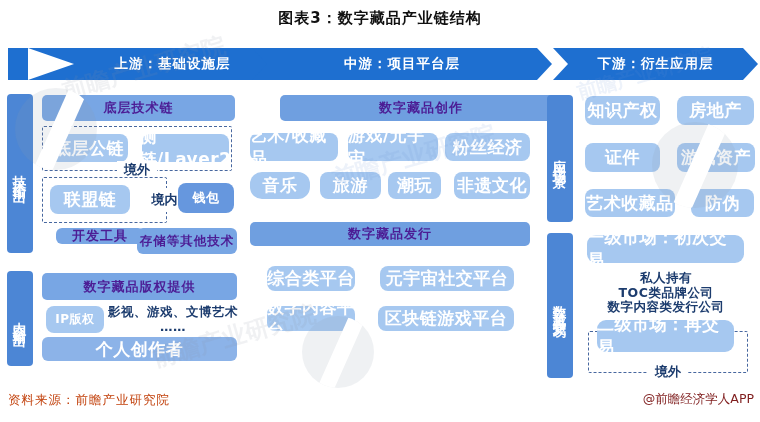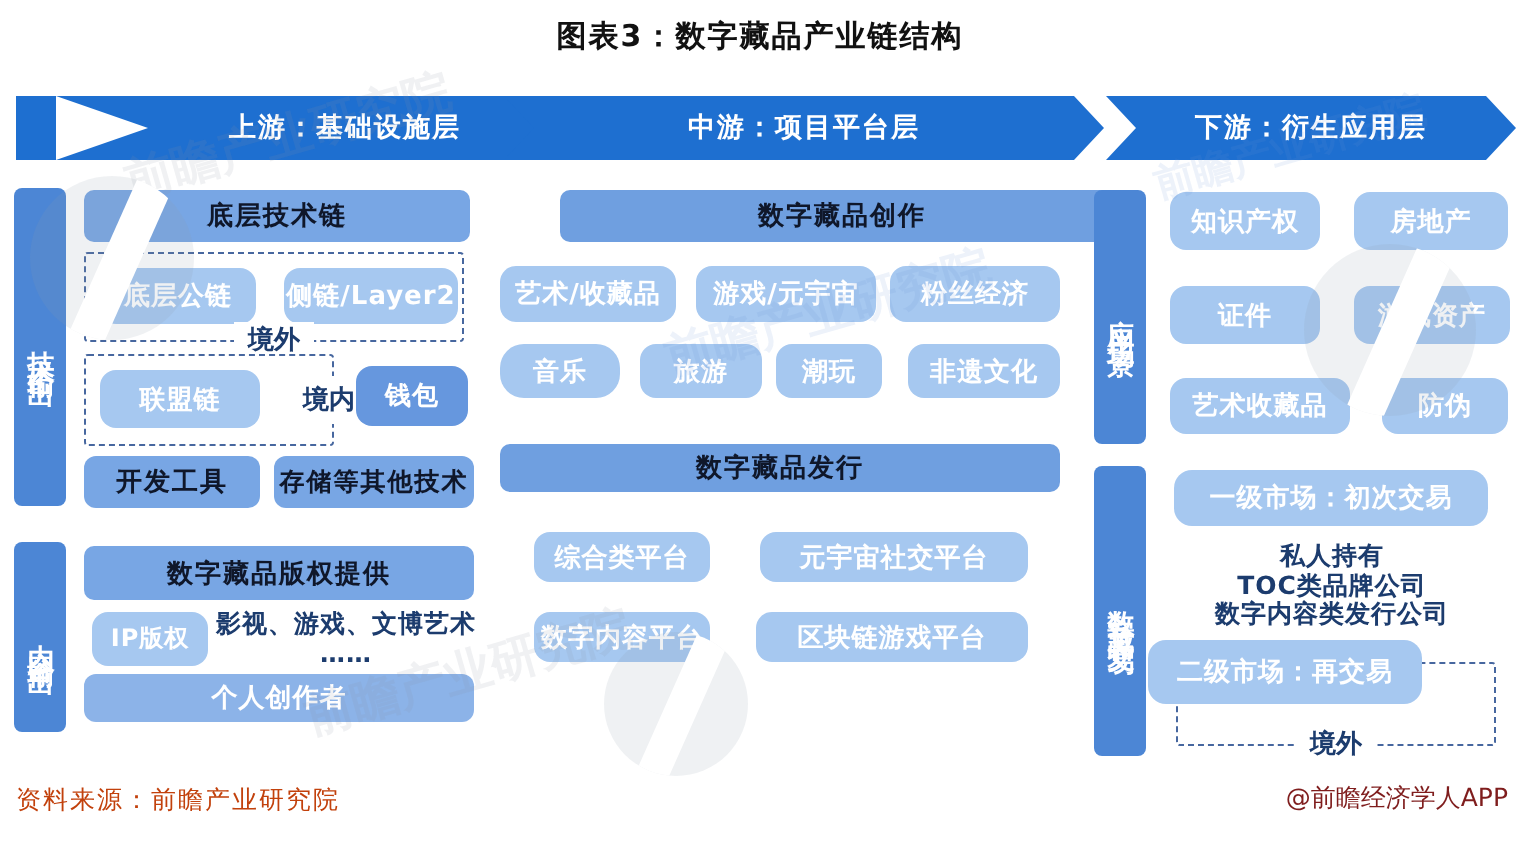--- a/index.html
+++ b/index.html
@@ -29,27 +29,27 @@
     display:flex;align-items:center;justify-content:center;
   }
   .vtext{
     writing-mode:vertical-lr;text-orientation:upright;
     color:#fff;font-weight:bold;font-size:13.5px;letter-spacing:5px;
   }
   
   .hdr{
     position:absolute;background:var(--header-blue);border-radius:5px;
     display:flex;align-items:center;justify-content:center;
-    color:#0f172a;font-size:13px;font-weight:bold;letter-spacing:1px;
+    color:#4c1d95;font-size:13px;font-weight:bold;letter-spacing:1px;
   }
   .hdr.mid{background:var(--header-blue-mid);}
   .lite{
     position:absolute;background:var(--light-blue);border-radius:8px;
     display:flex;align-items:center;justify-content:center;
-    color:#fff;font-size:13px;font-weight:bold;letter-spacing:0.5px;
+    color:#fff;font-size:17px;font-weight:bold;letter-spacing:0.5px;
   }
   .wallet{background:var(--wallet-blue);}
   .creator{background:var(--creator-blue);border-radius:6px;}
   
   .dash{position:absolute;border:1.5px dashed var(--dash-blue);border-radius:2px;}
   .straddle{
     position:absolute;background:#fff;padding:0 7px;
     color:var(--dark-text);font-size:13px;font-weight:bold;white-space:nowrap;
   }
   .straddle.bottom{bottom:-9px;left:50%;transform:translateX(-50%);}
@@ -120,21 +120,21 @@
     <div class="lite" style="left:7px;top:7px;width:80px;height:29px;">
       <span class="box-label">联盟链</span>
     </div>
     <span class="straddle right">境内</span>
   </div>
 
   <div class="lite wallet" style="left:178px;top:183px;width:56px;height:30px;font-size:13px;">
     <span class="box-label">钱包</span>
   </div>
 
-  <div class="hdr" style="left:42px;top:228px;width:88px;height:26px;border-radius:6px;">
+  <div class="hdr" style="left:56px;top:228px;width:88px;height:16px;border-radius:6px;">
     <span class="box-label">开发工具</span>
   </div>
   <div class="hdr" style="left:137px;top:228px;width:100px;height:26px;border-radius:6px;font-size:12.5px;">
     <span class="box-label">存储等其他技术</span>
   </div>
 
   <div class="vbar" style="left:7px;top:271px;width:26px;height:95px;">
     <span class="vtext" style="letter-spacing:4px;">内容输出</span>
   </div>
 
@@ -229,21 +229,21 @@
 
   <div class="darktext" style="left:580px;top:271px;width:172px;line-height:14.5px;">
     <span>私人持有</span>
     <span>TOC类品牌公司</span>
     <span>数字内容类发行公司</span>
   </div>
 
   <div class="dash" style="left:588px;top:331px;width:158px;height:40px;">
     <span class="straddle bottom">境外</span>
   </div>
-  <div class="lite" style="left:574px;top:320px;width:137px;height:32px;border-radius:9px;">
+  <div class="lite" style="left:597px;top:320px;width:137px;height:32px;border-radius:9px;">
     <span class="box-label">二级市场：再交易</span>
   </div>
 
   <div class="source">资料来源：前瞻产业研究院</div>
   <div class="credit">@前瞻经济学人APP</div>
 
   <div class="wm gray" style="left:60px;top:52px;">前瞻产业研究院</div>
   <div class="wm blue" style="left:330px;top:140px;">前瞻产业研究院</div>
   <div class="wm gray" style="left:150px;top:320px;">前瞻产业研究院</div>
   <div class="wm blue" style="left:575px;top:60px;font-size:20px;">前瞻产业研究院</div>

